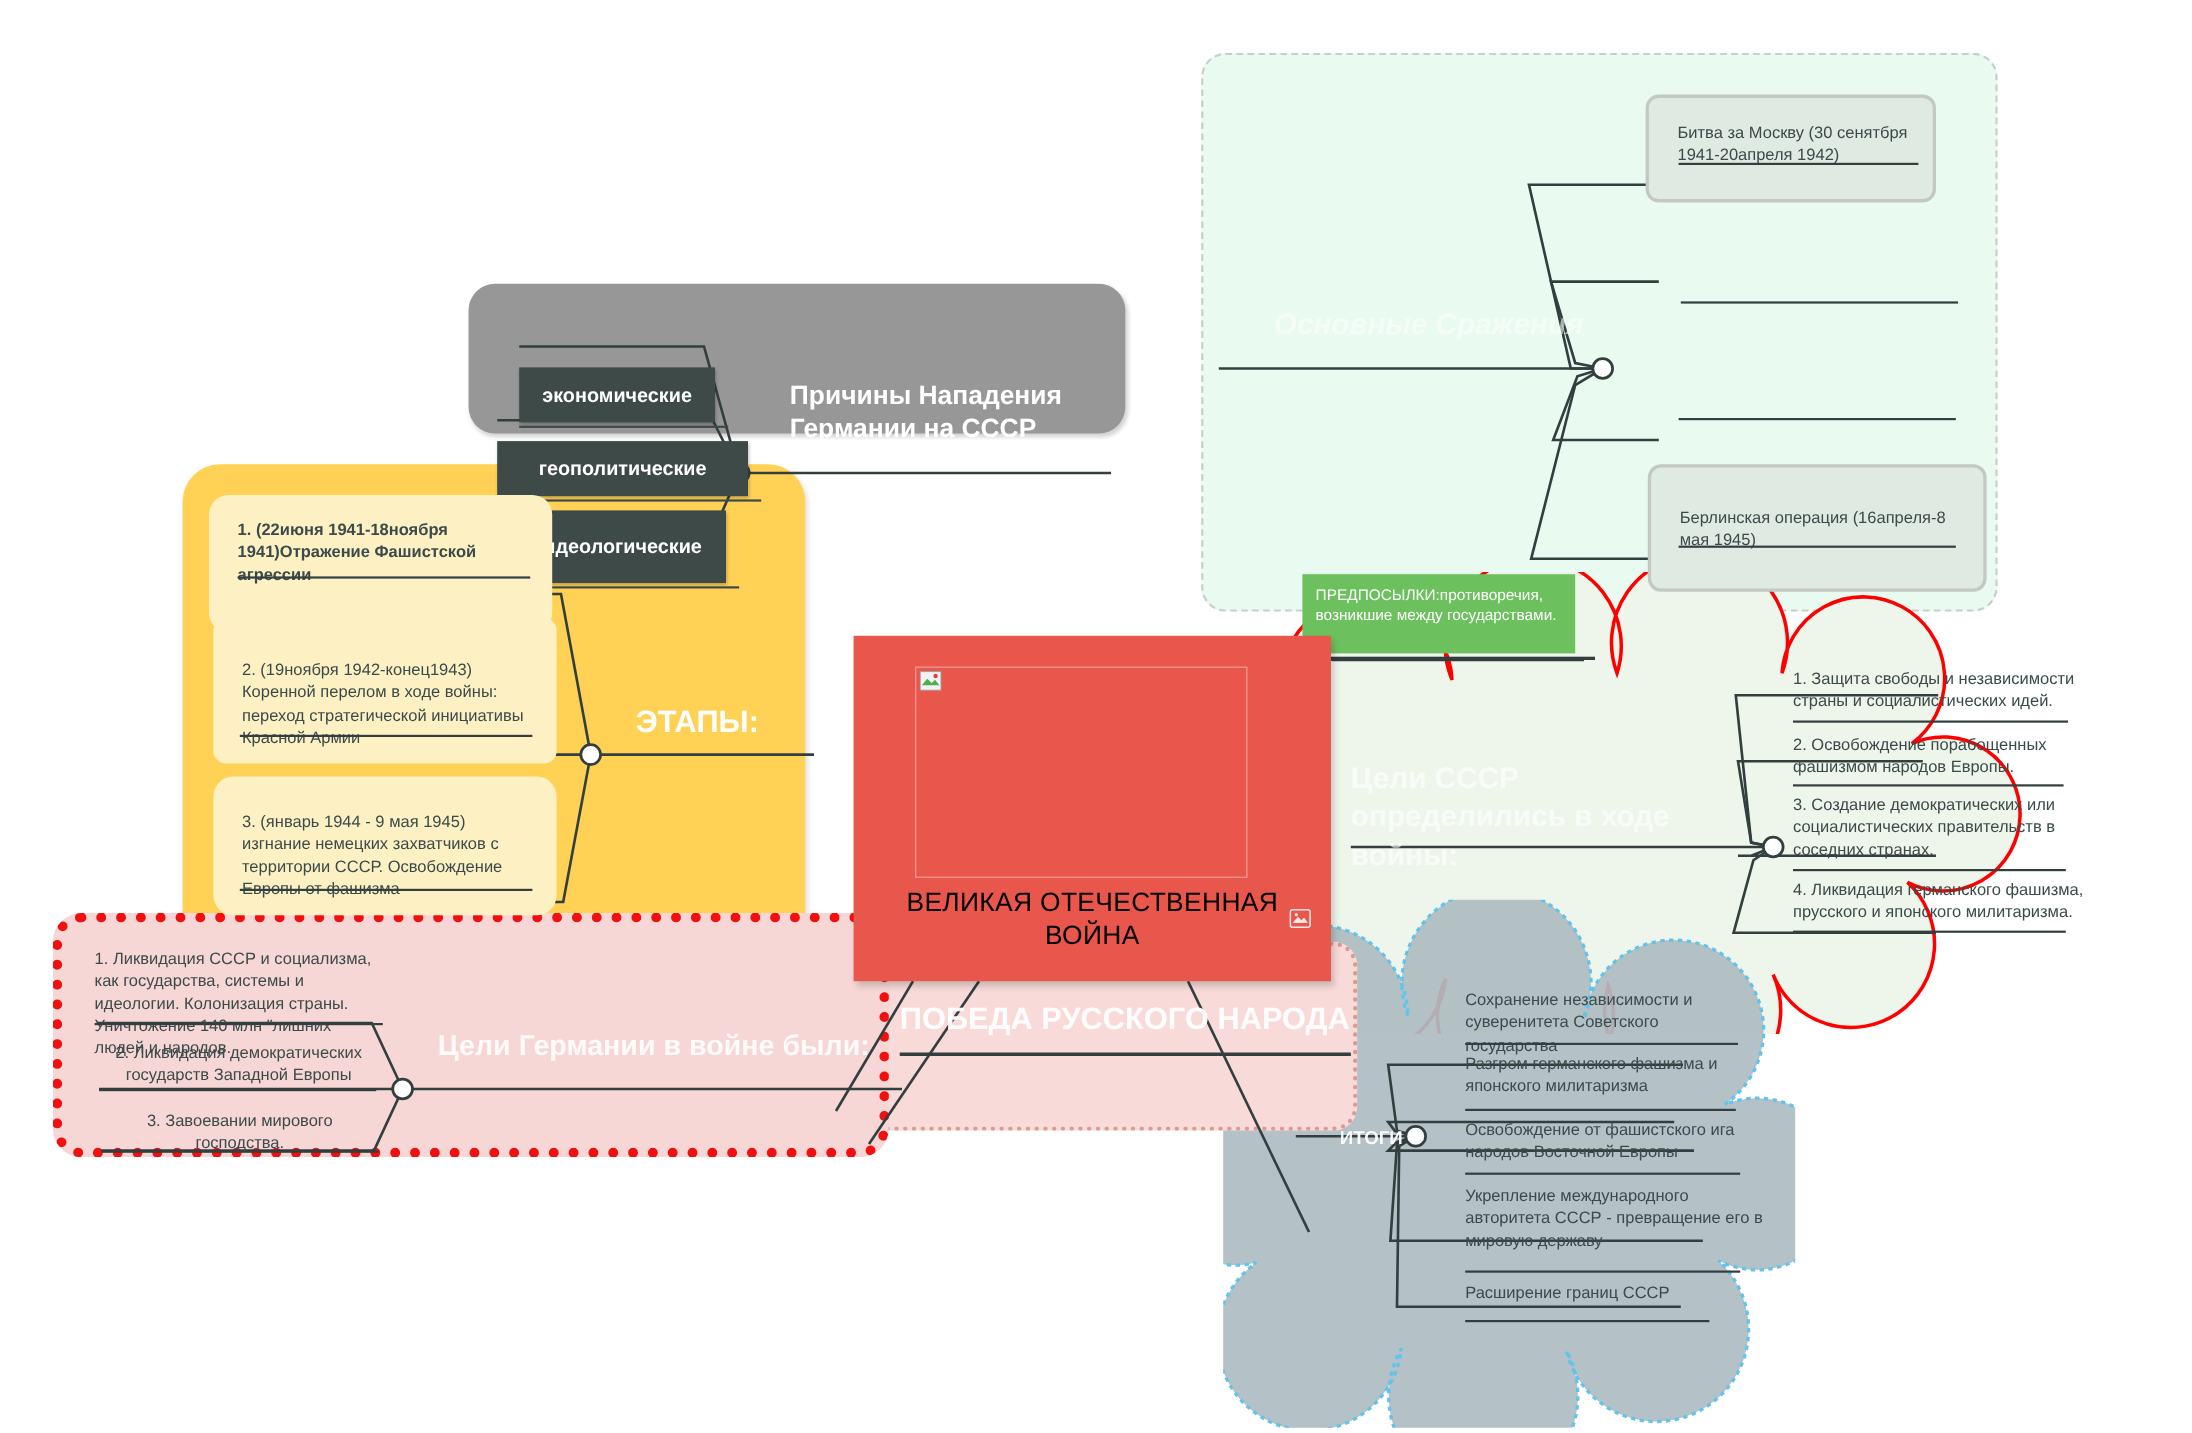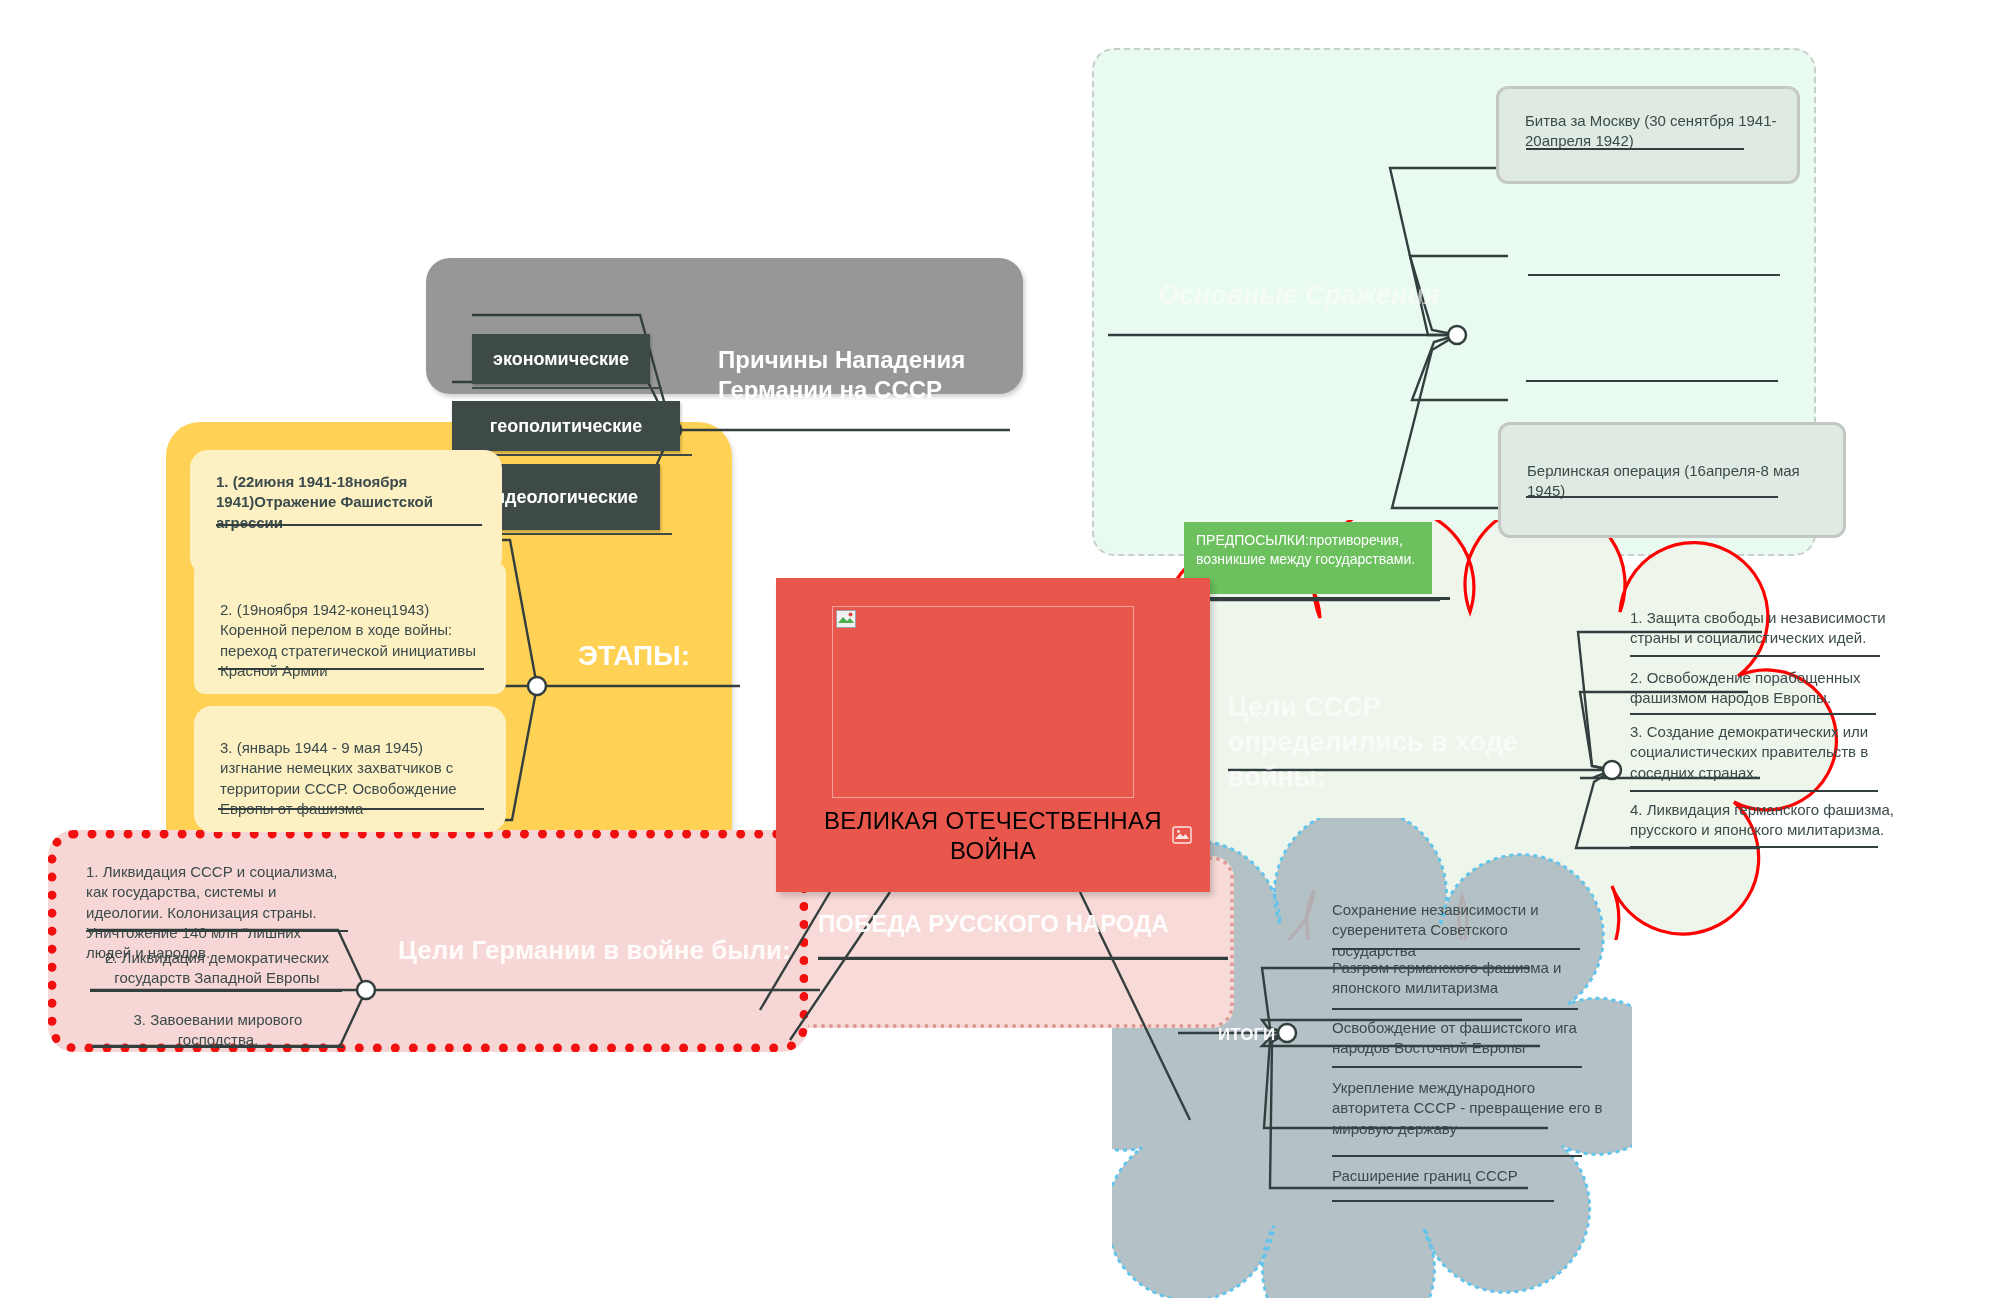--- a/index.html
+++ b/index.html
@@ -44,21 +44,21 @@
   .dark-chip .cu{position:absolute;left:0;right:-12px;bottom:-5px;height:2px;background:#3e4a48;}
 
   
   .branch-title{position:absolute;color:#ffffff;font-weight:bold;}
 
   
   .cream-card{position:absolute;background:#fdf1c4;border-radius:18px;}
   .cream-card .t{position:absolute;left:26px;right:18px;top:22px;}
 
   
-  .mint-card{position:absolute;background:#dfeae2;border:3px solid #c4c8c5;border-radius:12px;padding-left:40px;}
+  .mint-card{position:absolute;background:#dfeae2;border:3px solid #c4c8c5;border-radius:12px;}
   .mint-card .t{position:absolute;left:26px;right:16px;top:22px;}
 
   
   .plain-leaf{position:absolute;}
   .plain-leaf .t{position:absolute;left:0;top:0;right:0;}
 
   
   #premise-box{left:1184px;top:522px;width:248px;height:72px;background:#6cc15e;}
   #premise-box .t{position:absolute;left:12px;right:8px;top:9px;color:#fff;font-size:14px;line-height:1.33;}
   #premise-box .cu{position:absolute;left:2px;right:-18px;bottom:-6px;height:3px;background:#333f3f;}
@@ -193,21 +193,21 @@
   <div class="plain-leaf" style="left:86px;top:862px;width:262px;">
     <div class="t leaf-text">1. Ликвидация СССР и социализма, как государства, системы и идеологии. Колонизация страны. Уничтожение 140 млн "лишних людей и народов.</div>
   </div>
   <div class="plain-leaf" style="left:92px;top:948px;width:250px;text-align:center;">
     <div class="t leaf-text">2. Ликвидация демократических государств Западной Европы</div>
   </div>
   <div class="plain-leaf" style="left:92px;top:1010px;width:252px;text-align:center;">
     <div class="t leaf-text">3. Завоевании мирового господства.</div>
   </div>
 
-  <div class="branch-title" style="left:818px;top:910px;font-size:24px;opacity:.95;">ПОБЕДА РУССКОГО НАРОДА</div>
+  <div class="branch-title" style="left:818px;top:910px;font-size:28px;opacity:.95;">ПОБЕДА РУССКОГО НАРОДА</div>
 
   <div class="branch-title" style="left:1158px;top:280px;font-size:27px;font-style:italic;opacity:.55;">Основные Сражения</div>
 
   <div class="mint-card" style="left:1496px;top:86px;width:258px;height:92px;">
     <div class="t leaf-text">Битва за Москву (30 сенятбря 1941-20апреля 1942)</div>
   </div>
   <div class="mint-card" style="left:1498px;top:422px;width:302px;height:110px;">
     <div class="t leaf-text" style="top:36px;">Берлинская операция (16апреля-8 мая 1945)</div>
   </div>
 

